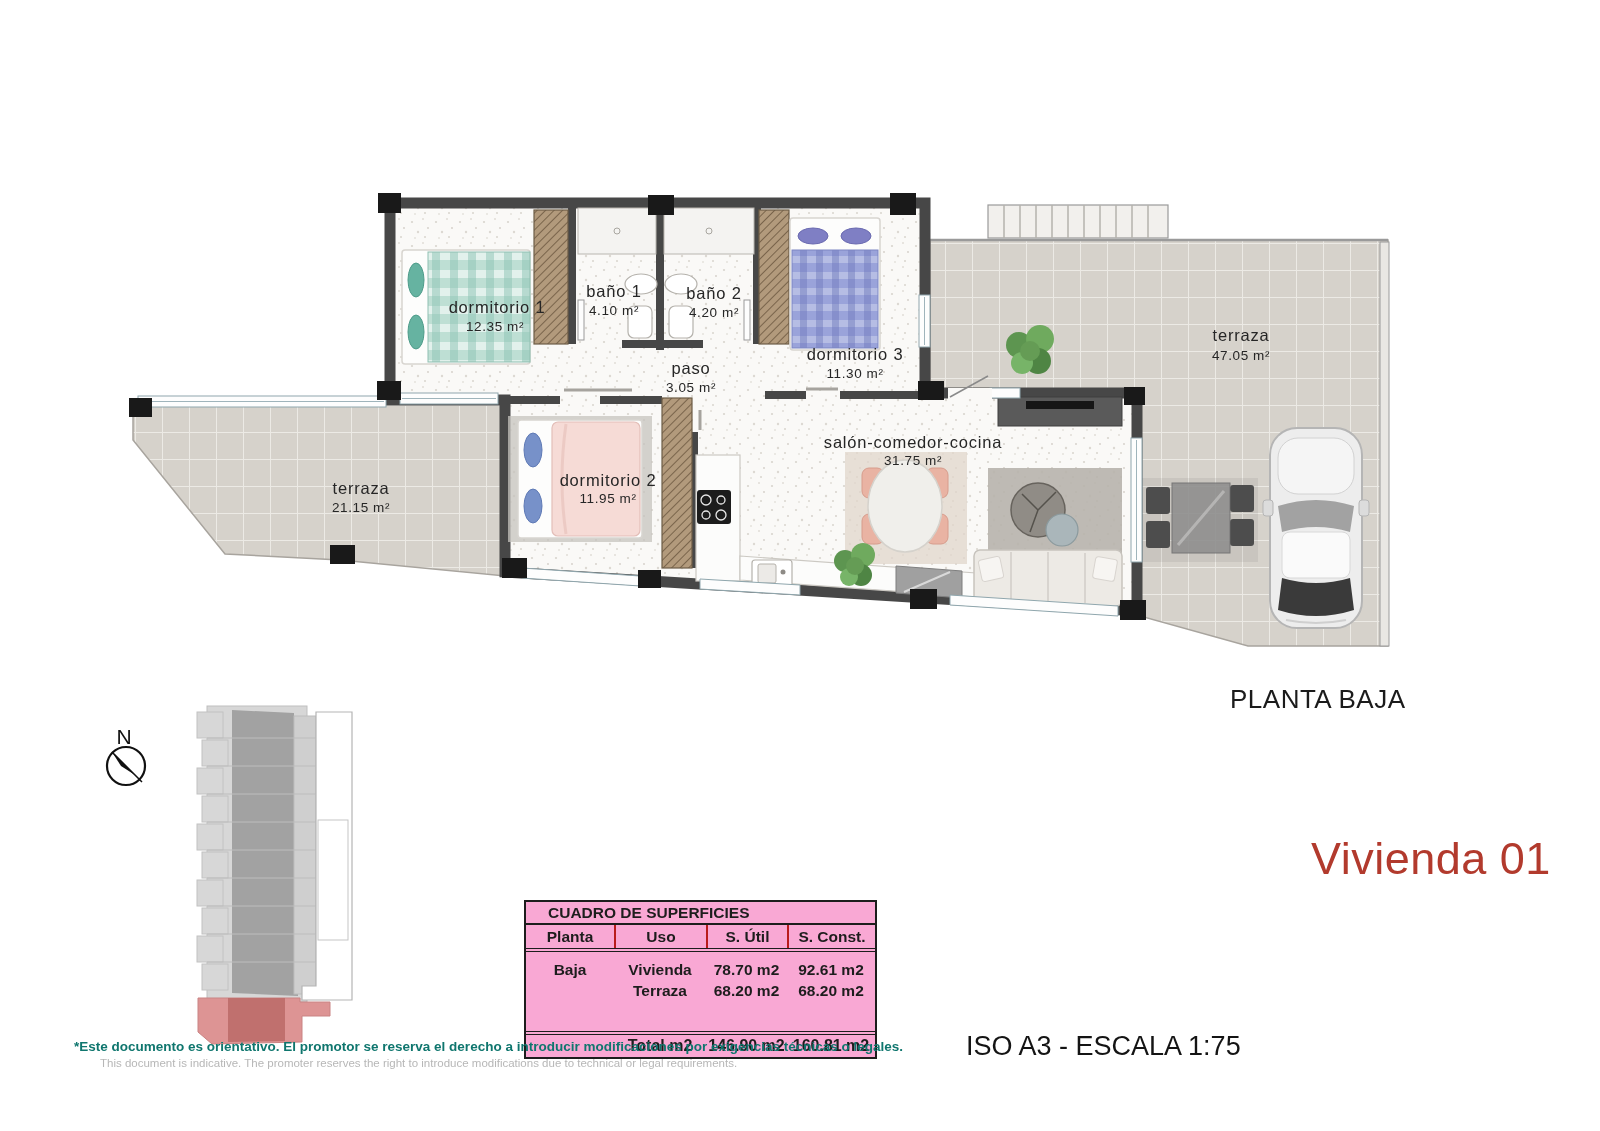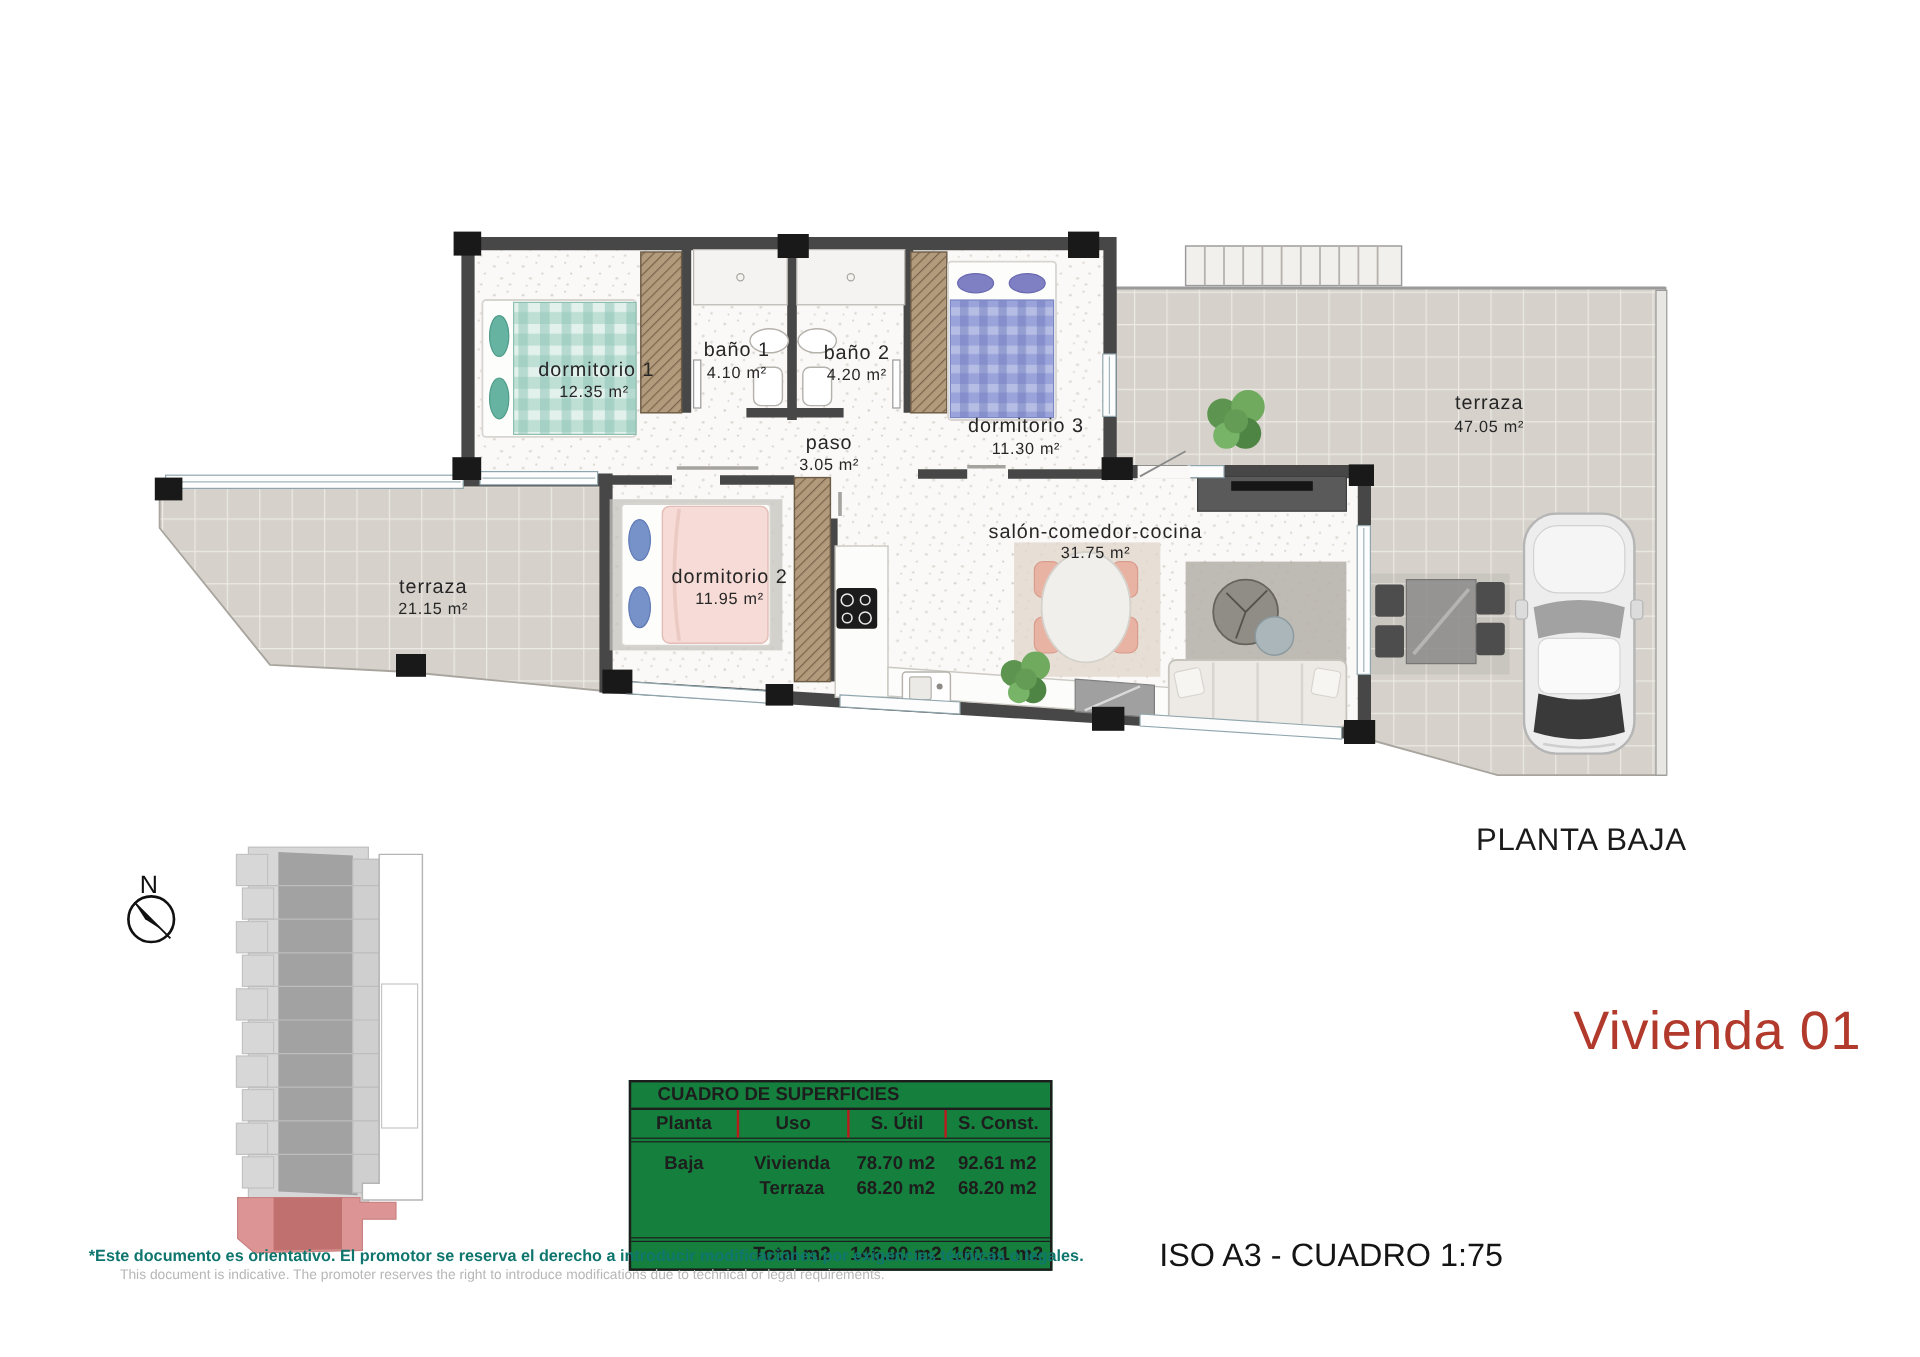--- a/index.html
+++ b/index.html
@@ -15,21 +15,21 @@
   
   .planta-baja{position:absolute;left:1230px;top:684px;width:190px;text-align:left;
                font-size:26px;color:#1b1b1b;letter-spacing:.5px;}
   .vivienda{position:absolute;left:1284px;top:833px;font-size:45px;color:#b23a2d;letter-spacing:.5px;margin-left:27px;}
   .iso{position:absolute;left:966px;top:1031px;font-size:27px;color:#141414;}
   .foot1{position:absolute;left:74px;top:1039px;font-size:13.5px;font-weight:700;color:#0f766e;}
   .foot2{position:absolute;left:100px;top:1057px;font-size:11.5px;color:#b7b7b7;}
 
   
   .surf-table{position:absolute;left:524px;top:900px;width:353px;border:2.5px solid #1d1d1d;
-              background:#15803d;font-weight:700;color:#1d1d1d;box-sizing:border-box;}
+              background:#f9a8d4;font-weight:700;color:#1d1d1d;box-sizing:border-box;}
   .st-title{height:21px;line-height:21px;padding-left:22px;font-size:15.5px;border-bottom:2px solid #1d1d1d;}
   .st-head{display:grid;grid-template-columns:88px 92px 81px 1fr;height:23px;line-height:23px;
            font-size:15.5px;text-align:center;}
   .st-head>div+div{border-left:2px solid #b91c1c;}
   .dbl{height:2px;border-top:1.5px solid #1d1d1d;border-bottom:1.5px solid #1d1d1d;}
   .st-body{height:72px;padding-top:7px;font-size:15.5px;}
   .st-row,.st-total{display:grid;grid-template-columns:88px 92px 81px 1fr;height:21px;line-height:21px;text-align:center;}
   .st-total{height:19px;line-height:19px;padding:1px 0 2px;}
 </style>
 </head>
@@ -302,21 +302,21 @@
     <path stroke="#bdbdbd" stroke-width="1" fill="none" d="M207 738H316 M207 766H316 M207 794H316 M207 822H316 M207 850H316 M207 878H316 M207 906H316 M207 934H316 M207 962H316"></path>
     <polygon points="316,712 352,712 352,1000 302,1000 302,986 316,986" fill="#ffffff" stroke="#b5b5b5" stroke-width="1.2"></polygon>
     <rect x="318" y="820" width="30" height="120" fill="#ffffff" stroke="#c5c5c5"></rect>
     <polygon points="198,998 300,998 300,1002 330,1002 330,1016 302,1016 302,1042 212,1044 198,1032" fill="#dd9494" stroke="#c98383"></polygon>
     <polygon points="228,998 285,998 285,1041 228,1042" fill="#c0706e"></polygon>
   </g>
 </svg>
 
   <div class="planta-baja">PLANTA BAJA</div>
   <div class="vivienda">Vivienda 01</div>
-  <div class="iso">ISO A3 - CUADRO 1:75</div>
+  <div class="iso">ISO A3 - ESCALA 1:75</div>
 
   <div class="surf-table">
     <div class="st-title">CUADRO DE SUPERFICIES</div>
     <div class="st-head">
       <div>Planta</div>
       <div>Uso</div>
       <div>S. Útil</div>
       <div>S. Const.</div>
     </div>
     <div class="dbl"></div>

